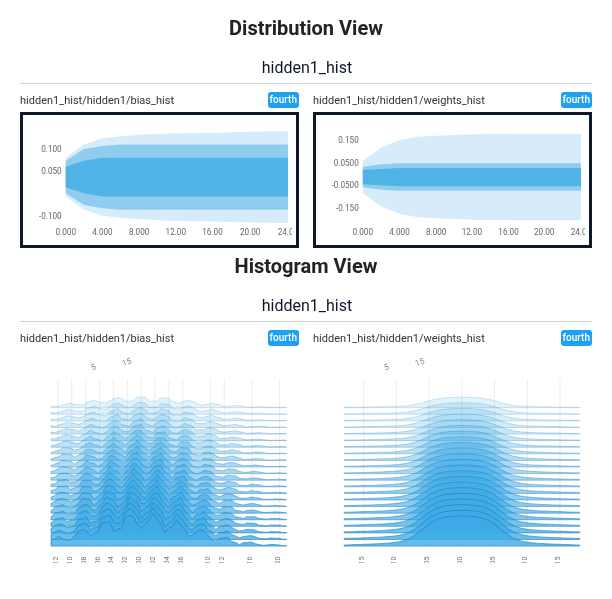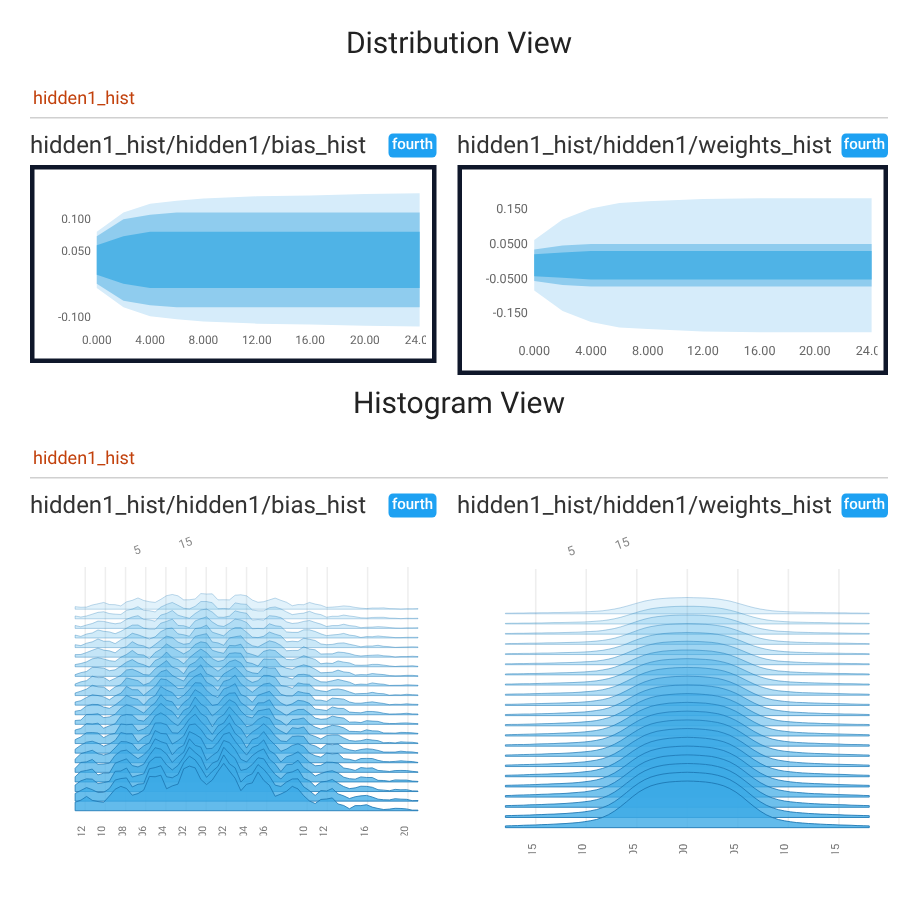--- a/index.html
+++ b/index.html
@@ -6,28 +6,29 @@
   body {
     margin: 0;
     padding: 10px 20px;
     font-family: -apple-system, BlinkMacSystemFont, "Segoe UI", Roboto, Arial, sans-serif;
     background: #fff;
     color: #222;
     width: 612px;
   }
   .section-title {
     text-align: center;
-    font-weight: 400;
+    font-weight: 700;
     font-size: 20px;
     margin: 6px 0 14px 0;
   }
   .group-label {
-    font-size: 12px;
-    color: #c2410c;
+    font-size: 16px;
+    color: #0f172a;
     padding: 4px 0 4px 2px;
+    text-align: center;
   }
   .divider {
     border: none;
     border-top: 1px solid #d0d0d0;
     margin: 2px 0 8px 0;
   }
   .panels {
     display: flex;
     gap: 14px;
   }
@@ -35,21 +36,21 @@
     flex: 1 1 0;
   }
   .panel-header {
     display: flex;
     justify-content: space-between;
     align-items: center;
     margin-bottom: 4px;
     gap: 6px;
   }
   .panel-title {
-    font-size: 16px;
+    font-size: 11px;
     color: #333;
     white-space: nowrap;
     overflow: hidden;
     text-overflow: ellipsis;
   }
   .badge {
     font-size: 10px;
     background: #1ea1f2;
     color: #fff;
     padding: 1px 2px;

